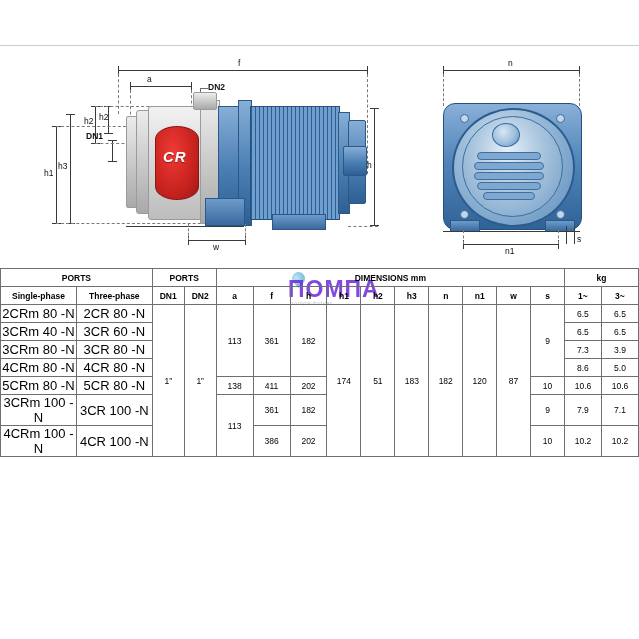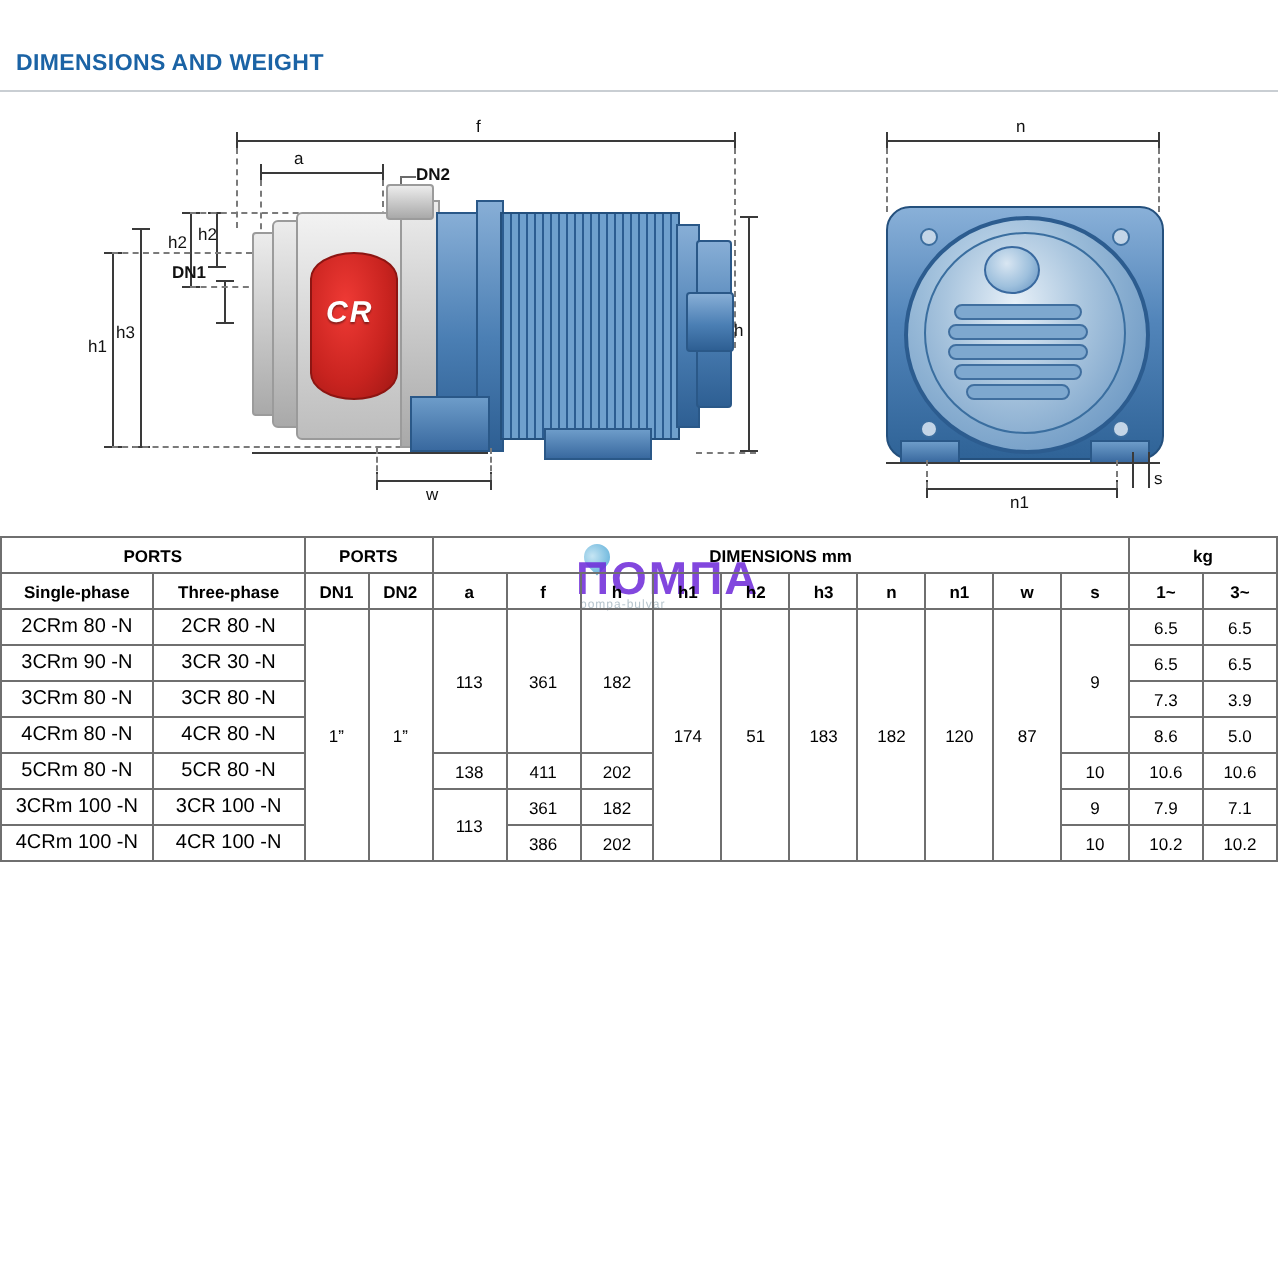--- a/index.html
+++ b/index.html
@@ -120,28 +120,27 @@
   }
   table.spec td, table.spec th{
     border:1px solid #6f6f6f;
     text-align:center;vertical-align:middle;
     padding:0;height:17px;
     font-weight:normal;
   }
   table.spec th{font-weight:bold;font-size:8.5px;}
   .hdr-tall{height:19px;}
   .bold{font-weight:bold;}
-  .model-cell{font-weight:bold;font-size:10px;}
+  .model-cell{font-weight:bold;font-size:13px;}
 </style>
 </head>
 <body>
 
 <div class="page">
 
-  <div class="title">DIMENSIONS AND WEIGHT</div>
   <div class="title-rule"></div>
 
   <div class="drawing">
 
     <div class="dimline hline" style="left:118px;top:22px;width:250px;"></div>
     <div class="dimline vline" style="left:118px;top:18px;height:9px;"></div>
     <div class="dimline vline" style="left:367px;top:18px;height:9px;"></div>
     <div class="lbl" style="left:238px;top:10px;">f</div>
 
     <div class="dimline hline" style="left:130px;top:38px;width:62px;"></div>
@@ -301,22 +300,22 @@
       <td rowspan="7">183</td>
       <td rowspan="7">182</td>
       <td rowspan="7">120</td>
       <td rowspan="7">87</td>
       <td rowspan="4">9</td>
       <td class="bold">6.5</td>
       <td class="bold">6.5</td>
     </tr>
 
     <tr>
-      <td class="model-cell">3CRm 90  -N</td>
-      <td class="model-cell">3CR 30  -N</td>
+      <td class="model-cell">3CRm 40  -N</td>
+      <td class="model-cell">3CR 60  -N</td>
       <td class="bold">6.5</td>
       <td class="bold">6.5</td>
     </tr>
 
     <tr>
       <td class="model-cell">3CRm 80  -N</td>
       <td class="model-cell">3CR 80  -N</td>
       <td class="bold">7.3</td>
       <td class="bold">3.9</td>
     </tr>

